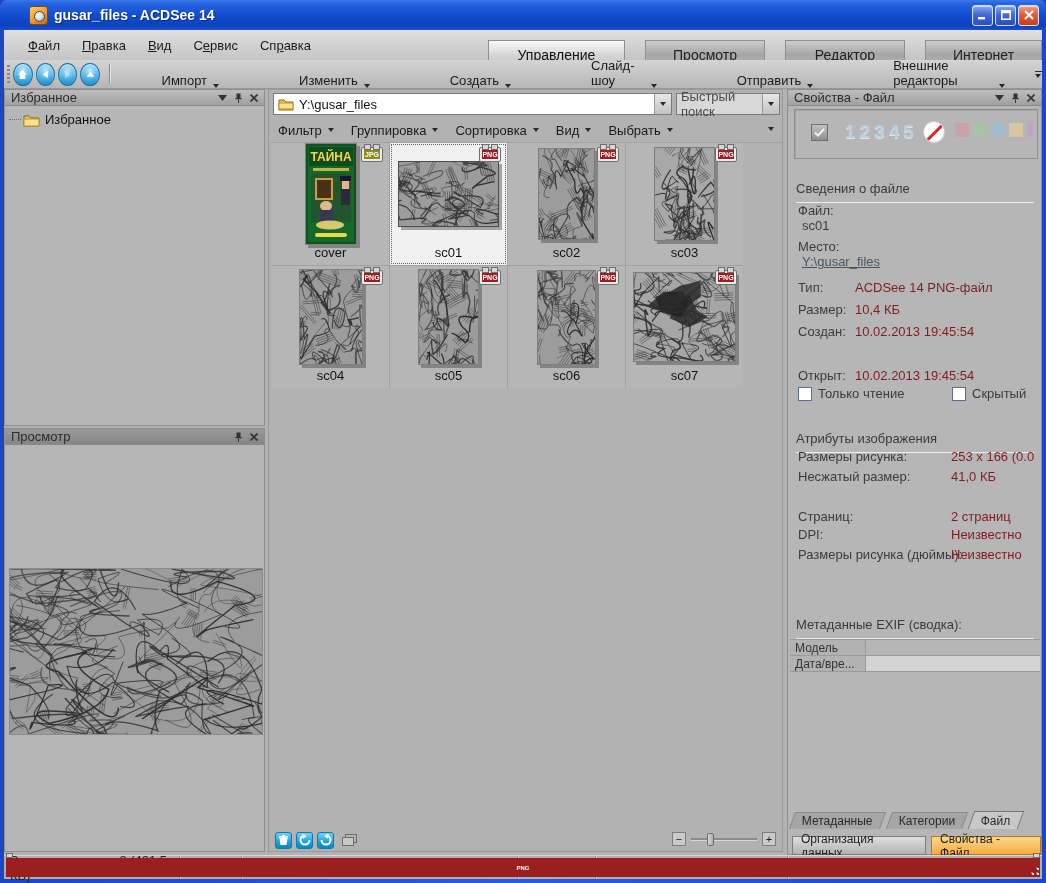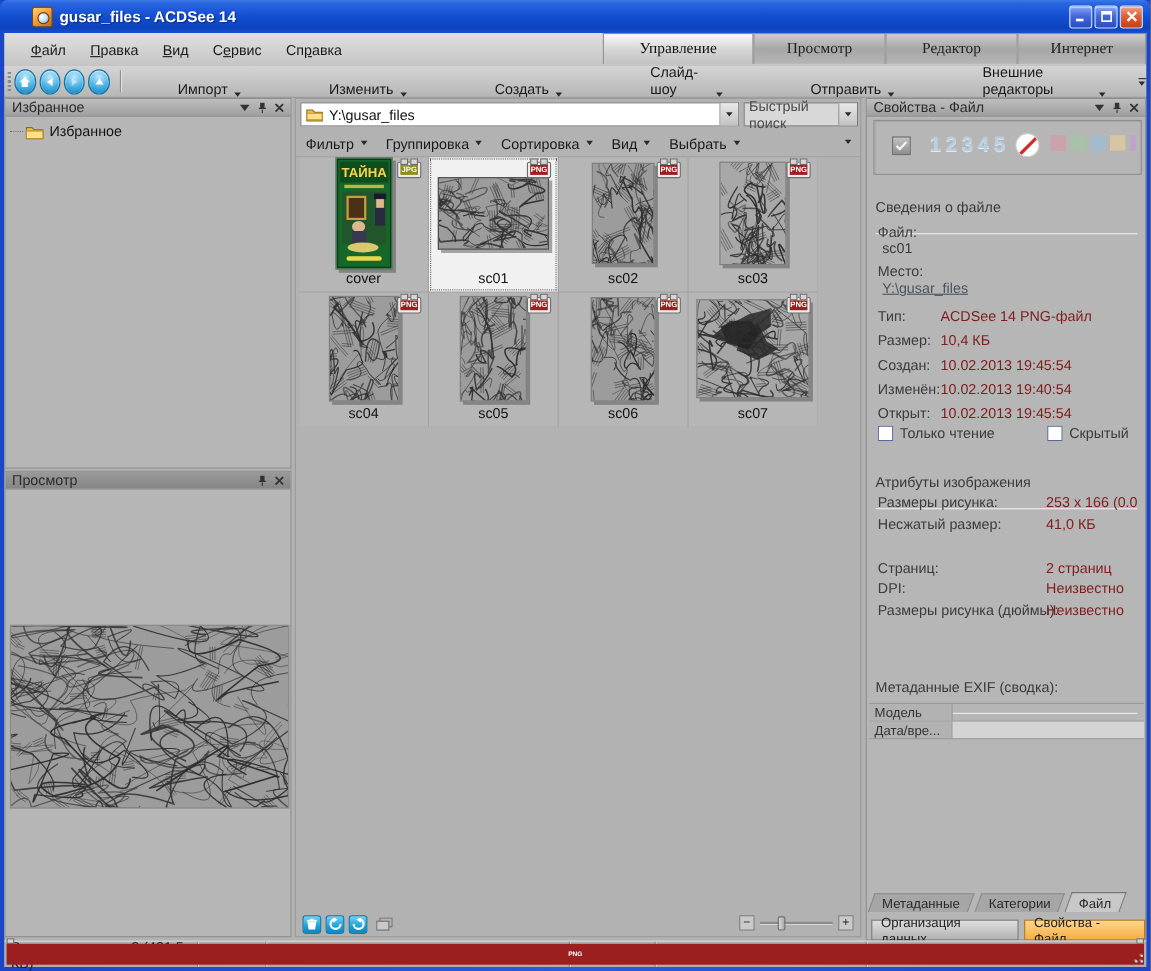--- a/index.html
+++ b/index.html
@@ -16,21 +16,21 @@
   .title-text{color:#fff;font-size:14px;font-weight:bold;text-shadow:1px 1px 1px #0a2a86;flex:1;}
   .win-controls{display:flex;gap:2px;margin-right:7px;}
   .winbtn{width:21px;height:21px;border-radius:3px;border:1px solid #cfe0ff;display:flex;align-items:center;justify-content:center;
     background:linear-gradient(180deg,#8aa8f4,#4468d8 45%,#2a4cc0);box-shadow:inset 0 1px 1px rgba(255,255,255,.6);}
   .winbtn.close{background:linear-gradient(180deg,#f0a080,#e06038 45%,#c83c14);}
   
   .inner{position:absolute;left:4px;top:30px;width:1038px;height:849px;background:#b2b2b2;}
   .menurow{position:absolute;left:0;top:0;width:1038px;height:30px;background:linear-gradient(180deg,#e0e0e0,#c4c4c4);display:flex;align-items:center;}
   .menu-item{font-size:13px;color:#1a1a1a;padding:0 11px;height:100%;display:flex;align-items:center;}
   .menus{display:flex;margin-left:13px;height:100%;}
-  .ribbon-tabs{position:absolute;right:0;top:0;height:28px;display:flex;gap:0;font-family:Liberation Serif, serif;}
+  .ribbon-tabs{position:absolute;right:0;top:10px;height:28px;display:flex;gap:20px;}
   .rtab{height:28px;display:flex;align-items:center;justify-content:center;font-size:14px;color:#222;
     background:linear-gradient(180deg,#cdcdcd,#a6a6a6 50%,#b5b5b5);border:1px solid #909090;border-bottom:none;}
   .rtab.active{background:linear-gradient(180deg,#fbfbfb,#d6d6d6 50%,#c2c2c2);color:#111;}
   
   .toolbar{position:absolute;left:0;top:30px;width:1038px;height:29px;background:linear-gradient(180deg,#d4d4d4,#b6b6b6);
     border-bottom:1px solid #989898;display:flex;align-items:center;}
   .grip{width:4px;height:18px;margin-left:3px;background:repeating-linear-gradient(180deg,#8a8a8a 0 2px,transparent 2px 4px);}
   .navbtn{width:23px;height:23px;border-radius:50%;margin-left:3px;border:1px solid #14719f;
     background:radial-gradient(circle at 50% 28%,#bfe8fa,#46b0e4 55%,#0f7ab8);
     box-shadow:inset 0 1px 2px rgba(255,255,255,.8);display:flex;align-items:center;justify-content:center;}
@@ -86,21 +86,21 @@
   .zthumb{position:absolute;left:16px;top:-5px;width:7px;height:13px;background:linear-gradient(90deg,#d8d8d8,#aaaaaa);border:1px solid #6e6e6e;border-radius:2px;}
   
   .panel-props{left:783px;top:59px;width:255px;height:766px;}
   .rating-box{position:absolute;left:6px;top:19px;width:244px;height:50px;border:1px solid #8e8e8e;box-shadow:inset 1px 1px 0 #a6a6a6;}
   .r-check{position:absolute;left:16px;top:14px;width:17px;height:17px;border:1px solid #6e6e6e;
     background:linear-gradient(180deg,#c2c2c2,#8e8e8e);display:flex;align-items:center;justify-content:center;}
   .r-nums{position:absolute;left:50px;top:11px;display:flex;gap:4px;font-size:19px;font-weight:bold;color:#b9cede;text-shadow:0 1px 0 #dde8ef;}
   .r-no{position:absolute;left:128px;top:11px;width:22px;height:22px;border-radius:50%;background:#fdfdfd;border:1px solid #d0d0d0;overflow:hidden;}
   .r-no::after{content:'';position:absolute;left:-3px;top:9px;width:28px;height:3px;background:#d42a2a;transform:rotate(-45deg);}
   .swatch{position:absolute;top:13px;width:14px;height:14px;}
-  .sec-head{position:absolute;left:8px;width:238px;font-size:13px;color:#3a3a3a;border-bottom:1px solid #eeeeee;padding-bottom:16px;}
+  .sec-head{position:absolute;left:8px;width:238px;font-size:13px;color:#3a3a3a;border-bottom:1px solid #eeeeee;padding-bottom:6px;}
   .prow{position:absolute;left:10px;width:240px;height:18px;font-size:13px;color:#3b3b3b;white-space:nowrap;overflow:hidden;}
   .pv{position:absolute;left:57px;top:0;color:#7f1d1d;}
   .pv.attr{left:153px;}
   .sub{left:14px;}
   .floc{color:#4a5560;text-decoration:underline;}
   .xp-check{display:inline-block;width:14px;height:14px;background:#fff;border:1px solid #5a6a9a;vertical-align:-3px;margin-right:6px;}
   .exif-table{position:absolute;left:2px;width:250px;border-top:1px solid #9a9a9a;}
   .exif-row{display:flex;height:16px;border-bottom:1px solid #9a9a9a;font-size:12px;color:#333;}
   .exif-c1{width:76px;border-right:1px solid #9a9a9a;padding:1px 0 0 5px;background:#b2b2b2;}
   .exif-c2{flex:1;}
@@ -1418,21 +1418,20 @@
       </div>
 
       <div class="sec-head" style="top:91px">Сведения о файле</div>
       <div class="prow" style="top:113px">Файл:</div>
       <div class="prow sub" style="top:128px;left:14px">sc01</div>
       <div class="prow" style="top:149px">Место:</div>
       <div class="prow" style="top:164px;left:14px"><span class="floc">Y:\gusar_files</span></div>
       <div class="prow" style="top:190px"><span>Тип:</span><span class="pv">ACDSee 14 PNG-файл</span></div>
       <div class="prow" style="top:212px"><span>Размер:</span><span class="pv">10,4 КБ</span></div>
       <div class="prow" style="top:234px"><span>Создан:</span><span class="pv">10.02.2013 19:45:54</span></div>
-      <div class="prow" style="top:256px"><span>Изменён:</span><span class="pv">10.02.2013 19:40:54</span></div>
       <div class="prow" style="top:278px"><span>Открыт:</span><span class="pv">10.02.2013 19:45:54</span></div>
       <div class="prow" style="top:296px;height:20px">
         <span class="xp-check"></span><span>Только чтение</span>
         <span class="xp-check" style="margin-left:44px"></span><span>Скрытый</span>
       </div>
 
       <div class="sec-head" style="top:341px">Атрибуты изображения</div>
       <div class="prow" style="top:359px"><span>Размеры рисунка:</span><span class="pv attr">253 x 166 (0.0 М</span></div>
       <div class="prow" style="top:379px"><span>Несжатый размер:</span><span class="pv attr">41,0 КБ</span></div>
       <div class="prow" style="top:419px"><span>Страниц:</span><span class="pv attr">2 страниц</span></div>

